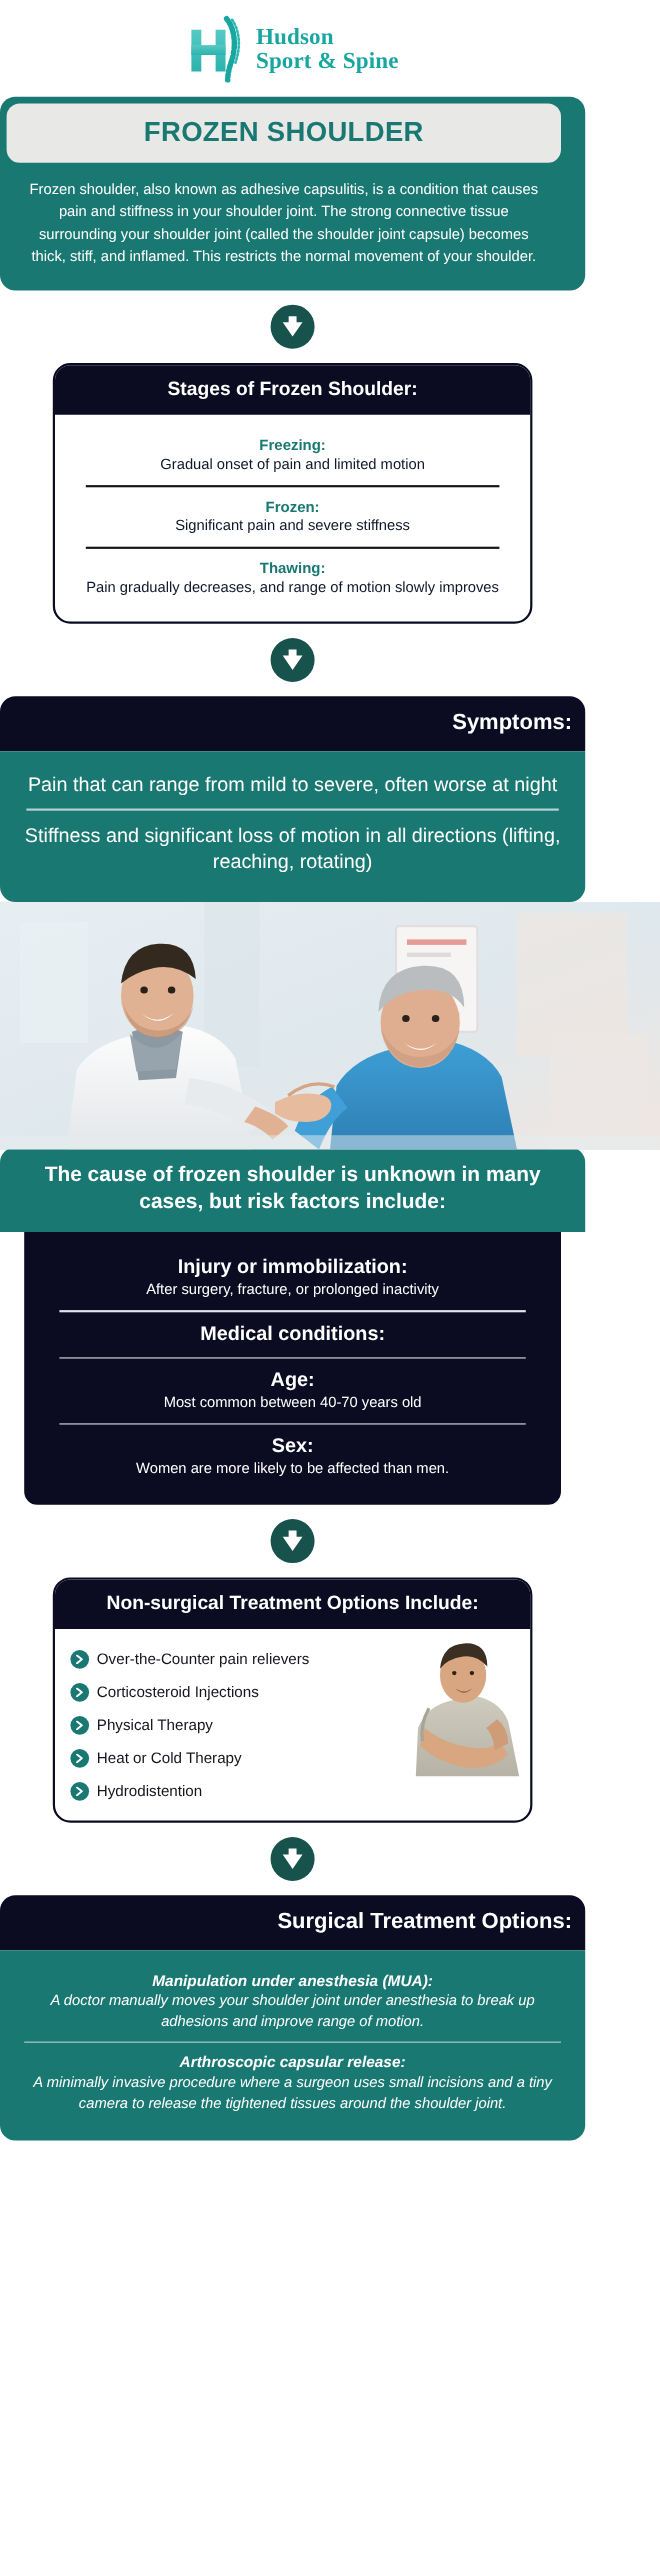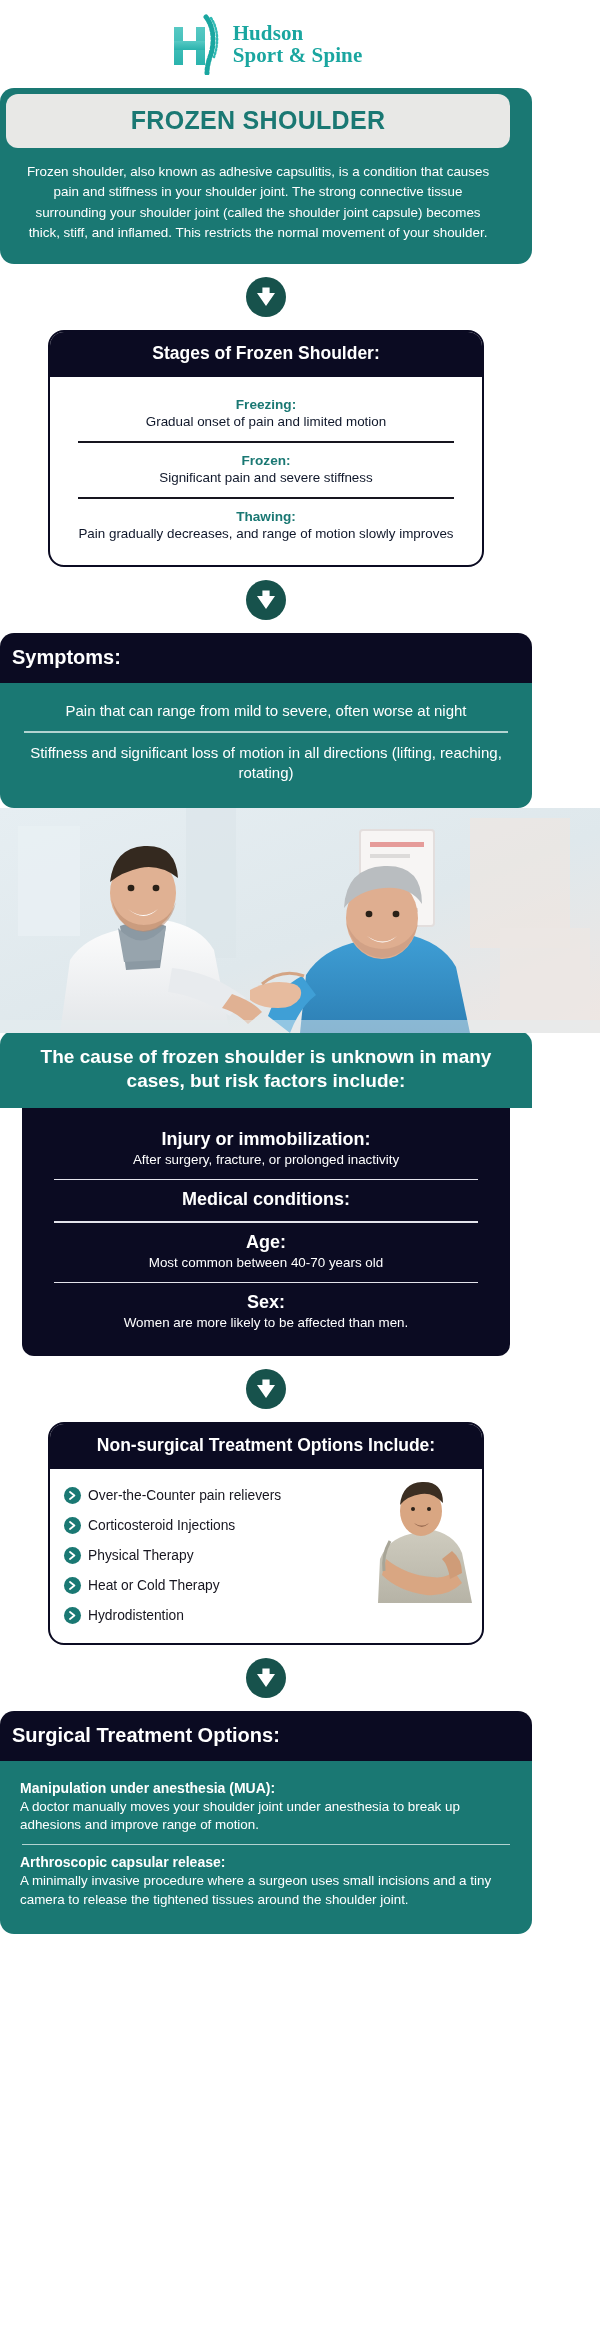--- a/index.html
+++ b/index.html
@@ -108,36 +108,36 @@
     font-size: 13.4px;
     line-height: 1.3;
     display: block;
   }
   .rule-dark { height: 1.6px; background: #16151f; margin: 2px 10px; }
 
   
   .bar-dark {
     background: #0b0b22;
     color: #ffffff;
-    text-align: left;
+    text-align: right;
     font-size: 20px;
     font-weight: bold;
     padding: 13px 12px 14px;
     border-radius: 14px 14px 0 0;
   }
 
   .teal-body {
     background: #1a7873;
     color: #ffffff;
     padding: 8px 16px 14px;
     border-radius: 0 0 14px 14px;
   }
   .teal-line {
     text-align: center;
-    font-size: 15px;
+    font-size: 18px;
     line-height: 1.36;
     padding: 10px 6px 10px;
   }
   .rule-light { height: 1.4px; background: #cfe4e2; margin: 0 8px; opacity: .85; }
 
   
   .photo {
     width: 600px; height: 225px;
     display: block;
     position: relative;
@@ -192,21 +192,21 @@
   }
   .ns-photo { width: 112px; height: 122px; flex: 0 0 112px; margin-right: 6px; }
 
   
   .surg-body {
     background: #1a7873;
     color: #ffffff;
     padding: 10px 14px 16px;
     border-radius: 0 0 14px 14px;
   }
-  .surg-item { text-align: left; padding: 9px 6px 9px; }
+  .surg-item { text-align: center; padding: 9px 6px 9px; font-style: italic; }
   .surg-term { font-weight: bold; font-size: 14px; display: block; margin-bottom: 2px; }
   .surg-desc { font-size: 13.4px; line-height: 1.38; display: block; }
   .bottom-space { height: 6px; }
 </style>
 </head>
 <body>
 
 <div class="page">
 
   <div class="logo-wrap">

